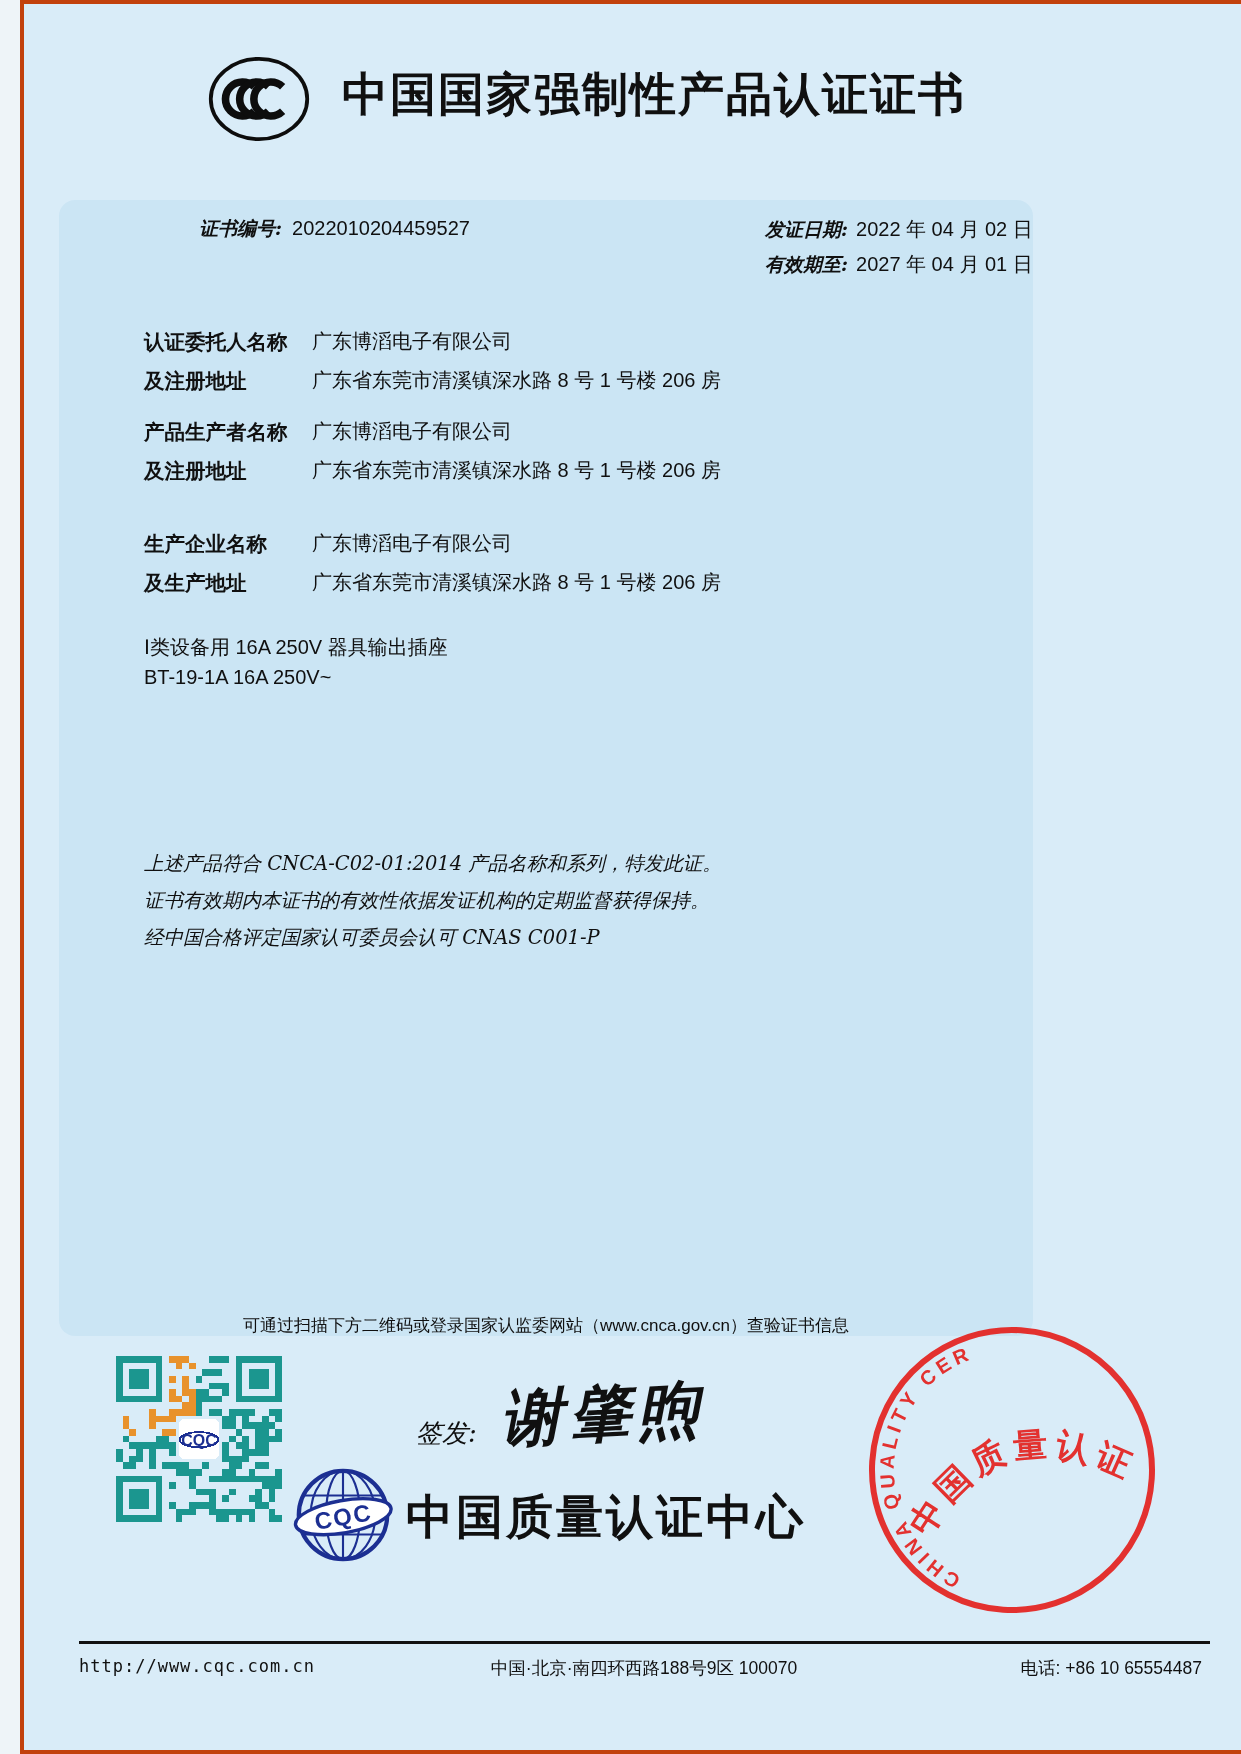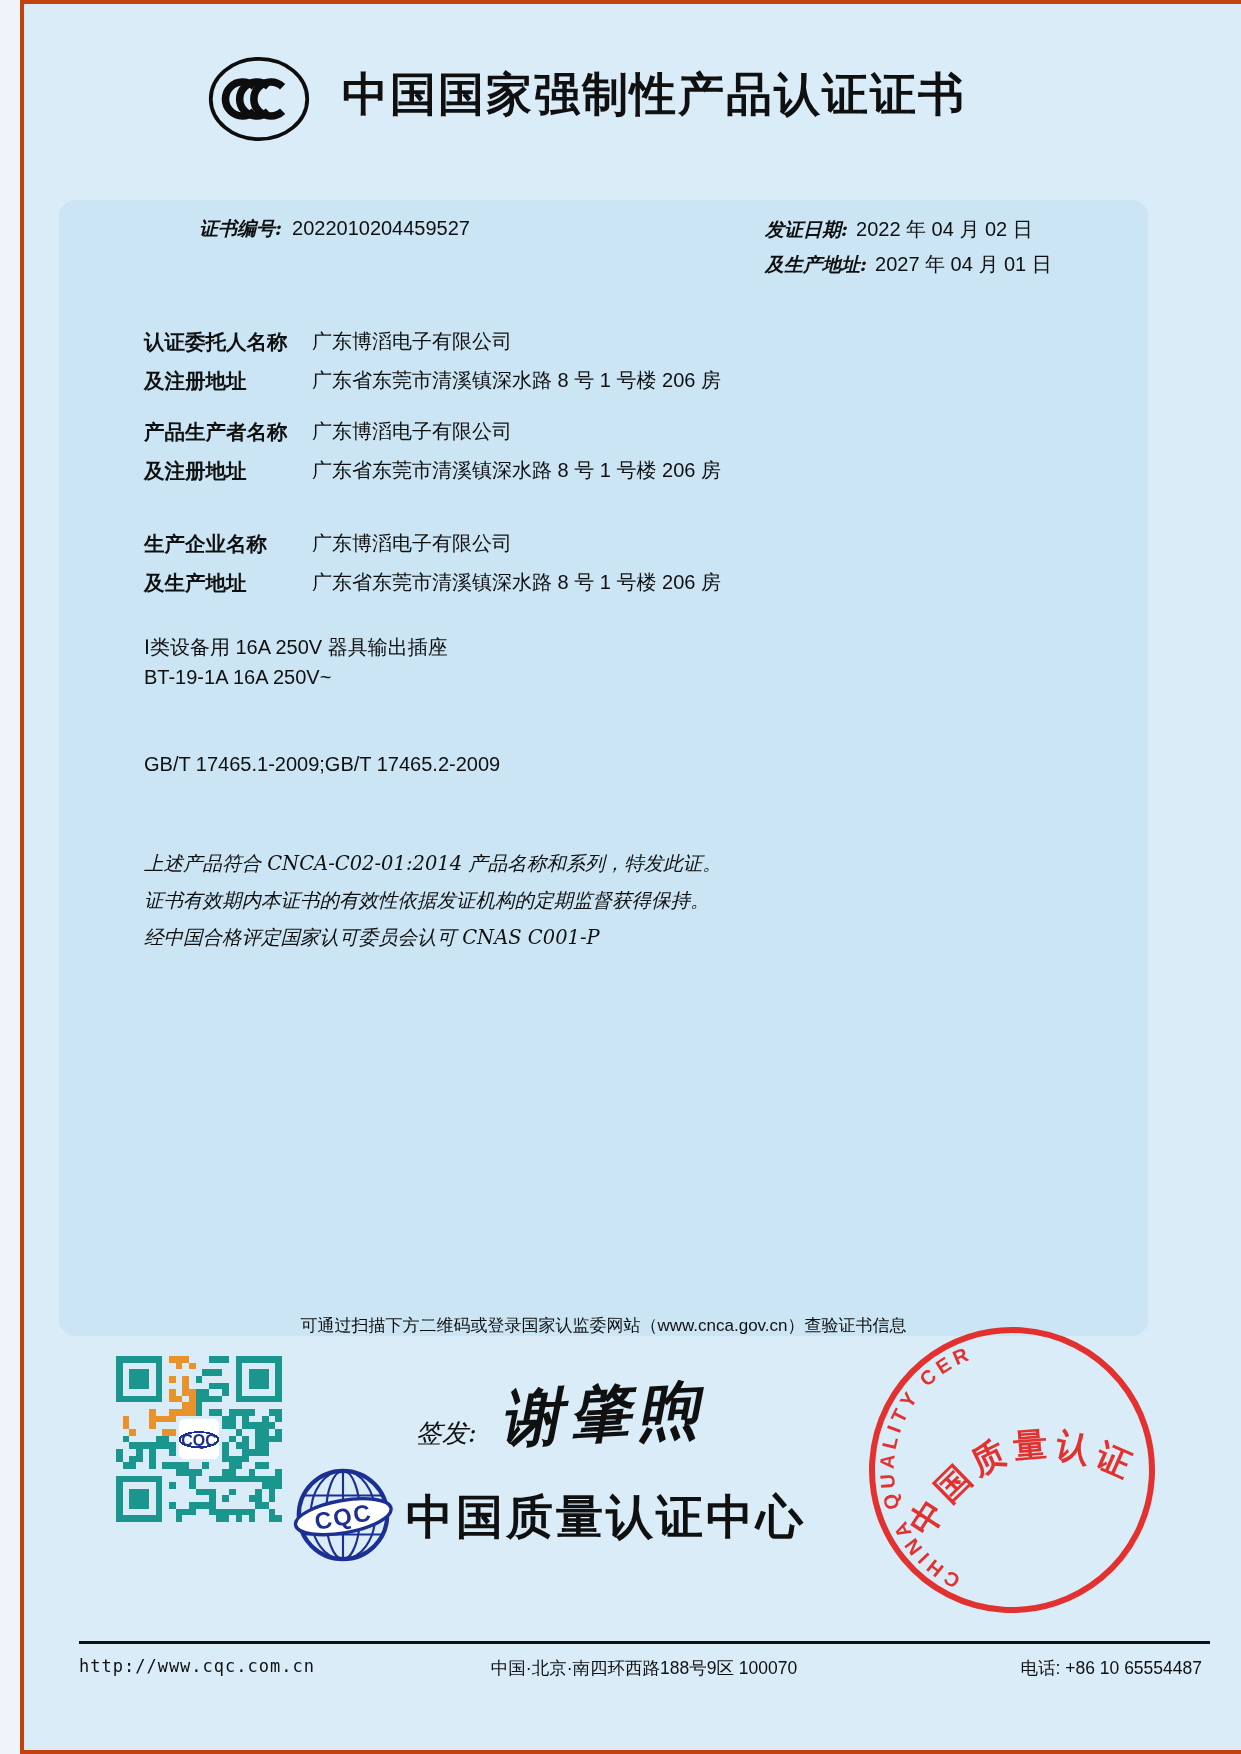--- a/index.html
+++ b/index.html
@@ -18,21 +18,21 @@
     font-family:"Liberation Sans", sans-serif;color:var(--ink);margin-left:20px;
   }
   
   .ccc-logo{position:absolute;left:183px;top:50px;width:104px;height:90px;}
   .title{
     position:absolute;left:318px;top:60px;margin:0;
     font-size:46px;font-weight:bold;letter-spacing:2px;white-space:nowrap;
   }
   
   .panel{
-    position:absolute;left:35px;top:196px;width:1089px;height:1136px;
+    position:absolute;left:35px;top:196px;width:974px;height:1136px;
     background:var(--panel-bg);border-radius:16px;
   }
   .kai{font-family:"DejaVu Serif", serif;font-style:italic;font-weight:bold;}
   .certno{position:absolute;left:140px;top:16px;font-size:20px;white-space:nowrap;}
   .certno .lbl{margin-right:10px;font-size:19px;}
   .dates{position:absolute;left:706px;top:12px;font-size:20px;line-height:35px;white-space:nowrap;}
   .dates .lbl{font-size:19px;margin-right:8px;}
   .grp{position:absolute;left:85px;display:flex;align-items:flex-end;}
   .grp .lcol{width:168px;font-weight:bold;font-size:20.5px;line-height:39px;white-space:nowrap;}
   .grp .vcol{font-size:20px;line-height:39px;white-space:nowrap;}
@@ -83,21 +83,21 @@
 
     <div class="certno">
       <span class="kai lbl">证书编号:</span><span>2022010204459527</span>
     </div>
 
     <div class="dates">
       <div>
         <span class="kai lbl">发证日期:</span><span>2022 年 04 月 02 日</span>
       </div>
       <div>
-        <span class="kai lbl">及生产地址:</span><span>2027 年 04 月 01 日</span>
+        <span class="kai lbl">有效期至:</span><span>2027 年 04 月 01 日</span>
       </div>
     </div>
 
     <div class="grp g1">
       <div class="lcol">
         <div>认证委托人名称</div>
         <div>及注册地址</div>
       </div>
       <div class="vcol">
         <div>广东博滔电子有限公司</div>
@@ -128,24 +128,20 @@
     </div>
 
     <div class="grp g4">
       <div class="vcol tight">
         <div>Ⅰ类设备用 16A 250V 器具输出插座</div>
         <div>BT-19-1A 16A 250V~</div>
       </div>
     </div>
 
     <div class="grp g5">
-      <div class="vcol">
-        <div>GB/T 17465.1-2009;GB/T 17465.2-2009</div>
-        <div></div>
-      </div>
     </div>
 
     <div class="statement">
       <div>上述产品符合 CNCA-C02-01:2014 产品名称和系列，特发此证。</div>
       <div>证书有效期内本证书的有效性依据发证机构的定期监督获得保持。</div>
       <div>经中国合格评定国家认可委员会认可 CNAS C001-P</div>
     </div>
 
     <div class="verify-note">可通过扫描下方二维码或登录国家认监委网站（www.cnca.gov.cn）查验证书信息</div>
   </section>

